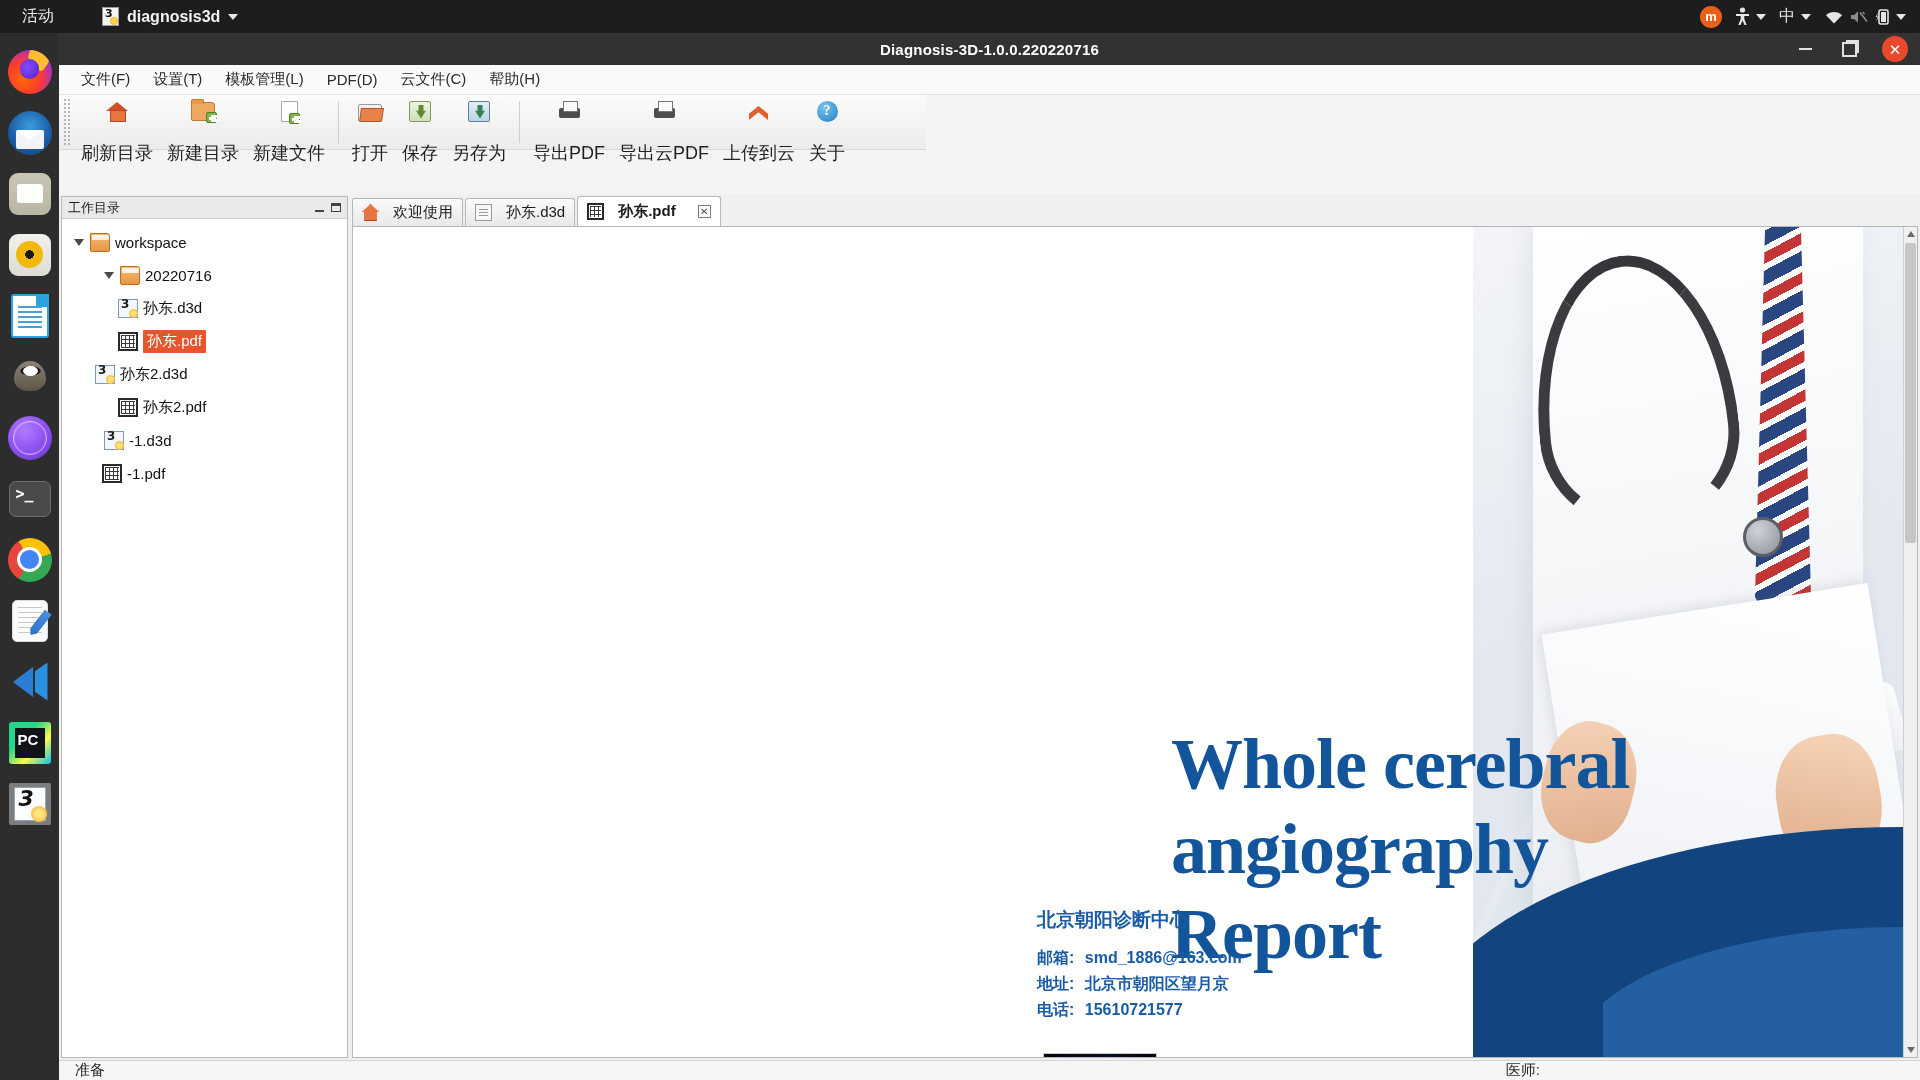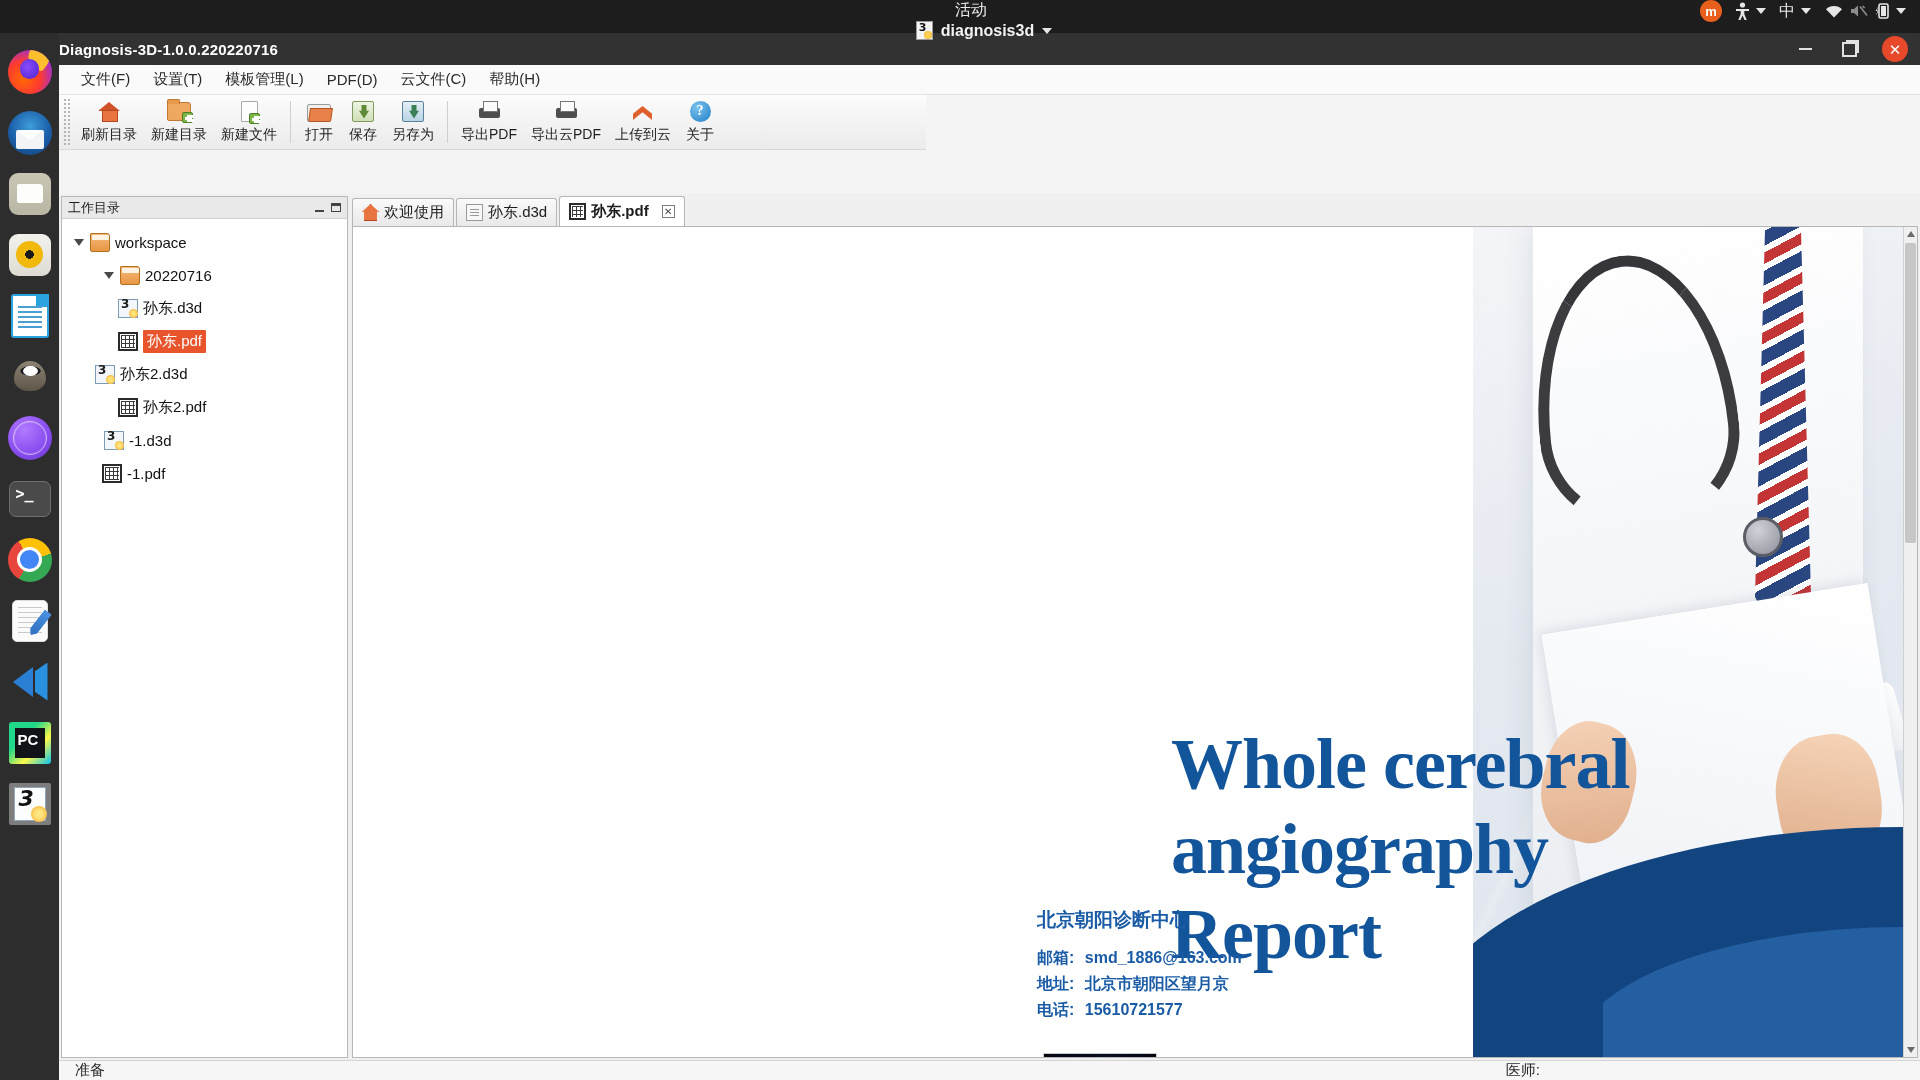--- a/index.html
+++ b/index.html
@@ -10,21 +10,20 @@
     background: #2b2b2b;
   }
 
   
   #topbar {
     position: absolute; left: 0; top: 0; width: 1920px; height: 33px;
     background: #1d1d1d; color: #ffffff;
     display: flex; align-items: center;
     font-size: 16px;
     z-index: 60;
-    flex-direction: column;
   }
   #activities { margin-left: 22px; font-size: 16px; color: #e8e8e8; }
   #app-menu {
     margin-left: 48px; display: flex; align-items: center; gap: 8px;
     font-size: 16px; font-weight: bold; color: #f2f2f2;
   }
   #topbar-clock {
     position: absolute; left: 0; right: 0; text-align: center;
     font-size: 16px; color: #f0f0f0; letter-spacing: .3px;
   }
@@ -234,21 +233,21 @@
 
   
   #appwin {
     position: absolute; left: 59px; top: 33px;
     width: 1861px; height: 1047px;
     background: #f4f4f4;
     display: flex; flex-direction: column;
   }
   #titlebar {
     height: 32px; background: #323232; color: #ffffff;
-    display: flex; align-items: center; justify-content: flex-start;
+    display: flex; align-items: center; justify-content: center;
     position: relative; flex: none;
   }
   #titlebar .t-text { font-size: 15px; font-weight: bold; letter-spacing: .2px; }
   #winbtns { position: absolute; right: 12px; display: flex; align-items: center; gap: 22px; }
   .wb { width: 22px; height: 22px; display: flex; align-items: center; justify-content: center; color: #e9e9e9; }
   .wb-min::after { content: ""; width: 13px; height: 2px; background: #e2e2e2; }
   .wb-max::after {
     content: ""; width: 11px; height: 11px; border: 2px solid #e2e2e2;
     box-shadow: 3px -3px 0 -1px #e2e2e2;
   }
@@ -275,21 +274,21 @@
   .tb-grip {
     width: 9px; align-self: stretch; margin: 3px 2px 3px 4px;
     background-image: radial-gradient(#b5b5b5 1px, transparent 1.2px);
     background-size: 4px 4px;
   }
   .tb-btn {
     display: flex; flex-direction: column; align-items: center; justify-content: flex-start;
     padding: 4px 7px 2px; min-width: 44px;
   }
   .tb-ic { height: 24px; display: flex; align-items: center; justify-content: center; }
-  .tb-lb { font-size: 14px; color: #1f1f1f; margin-top: 3px; white-space: nowrap; }
+  .tb-lb { font-size: 18px; color: #1f1f1f; margin-top: 18px; white-space: nowrap; }
   .tb-sep { width: 1px; align-self: stretch; background: #cfcfcf; margin: 6px 6px; }
 
   
   .g-home {
     width: 22px; height: 18px; position: relative;
   }
   .g-home::before {
     content: ""; position: absolute; left: 0; top: 0; width: 0; height: 0;
     border-left: 11px solid transparent; border-right: 11px solid transparent;
     border-bottom: 9px solid #d1522a;
@@ -455,21 +454,21 @@
       repeating-linear-gradient(#3a3a3a 0 1px, transparent 1px 4px);
   }
 
   
   #rightpane { flex: 1; display: flex; flex-direction: column; min-width: 0; padding: 2px 2px 2px 4px; }
   #tabstrip {
     height: 31px; display: flex; align-items: flex-end; gap: 2px; flex: none;
     border-bottom: 1px solid #b6b6b6;
   }
   .tab {
-    height: 28px; display: flex; align-items: center; gap: 5px;
+    height: 28px; display: flex; align-items: center; gap: 14px;
     padding: 0 9px; font-size: 15px; color: #1c1c1c;
     background: linear-gradient(#fafafa, #e9e9e9);
     border: 1px solid #b6b6b6; border-bottom: none;
     border-radius: 3px 3px 0 0;
   }
   .tab.active {
     background: #ffffff; font-weight: bold; height: 30px;
   }
   .tab .tab-x {
     margin-left: 8px; width: 13px; height: 13px; border: 1px solid #7d7d7d;

